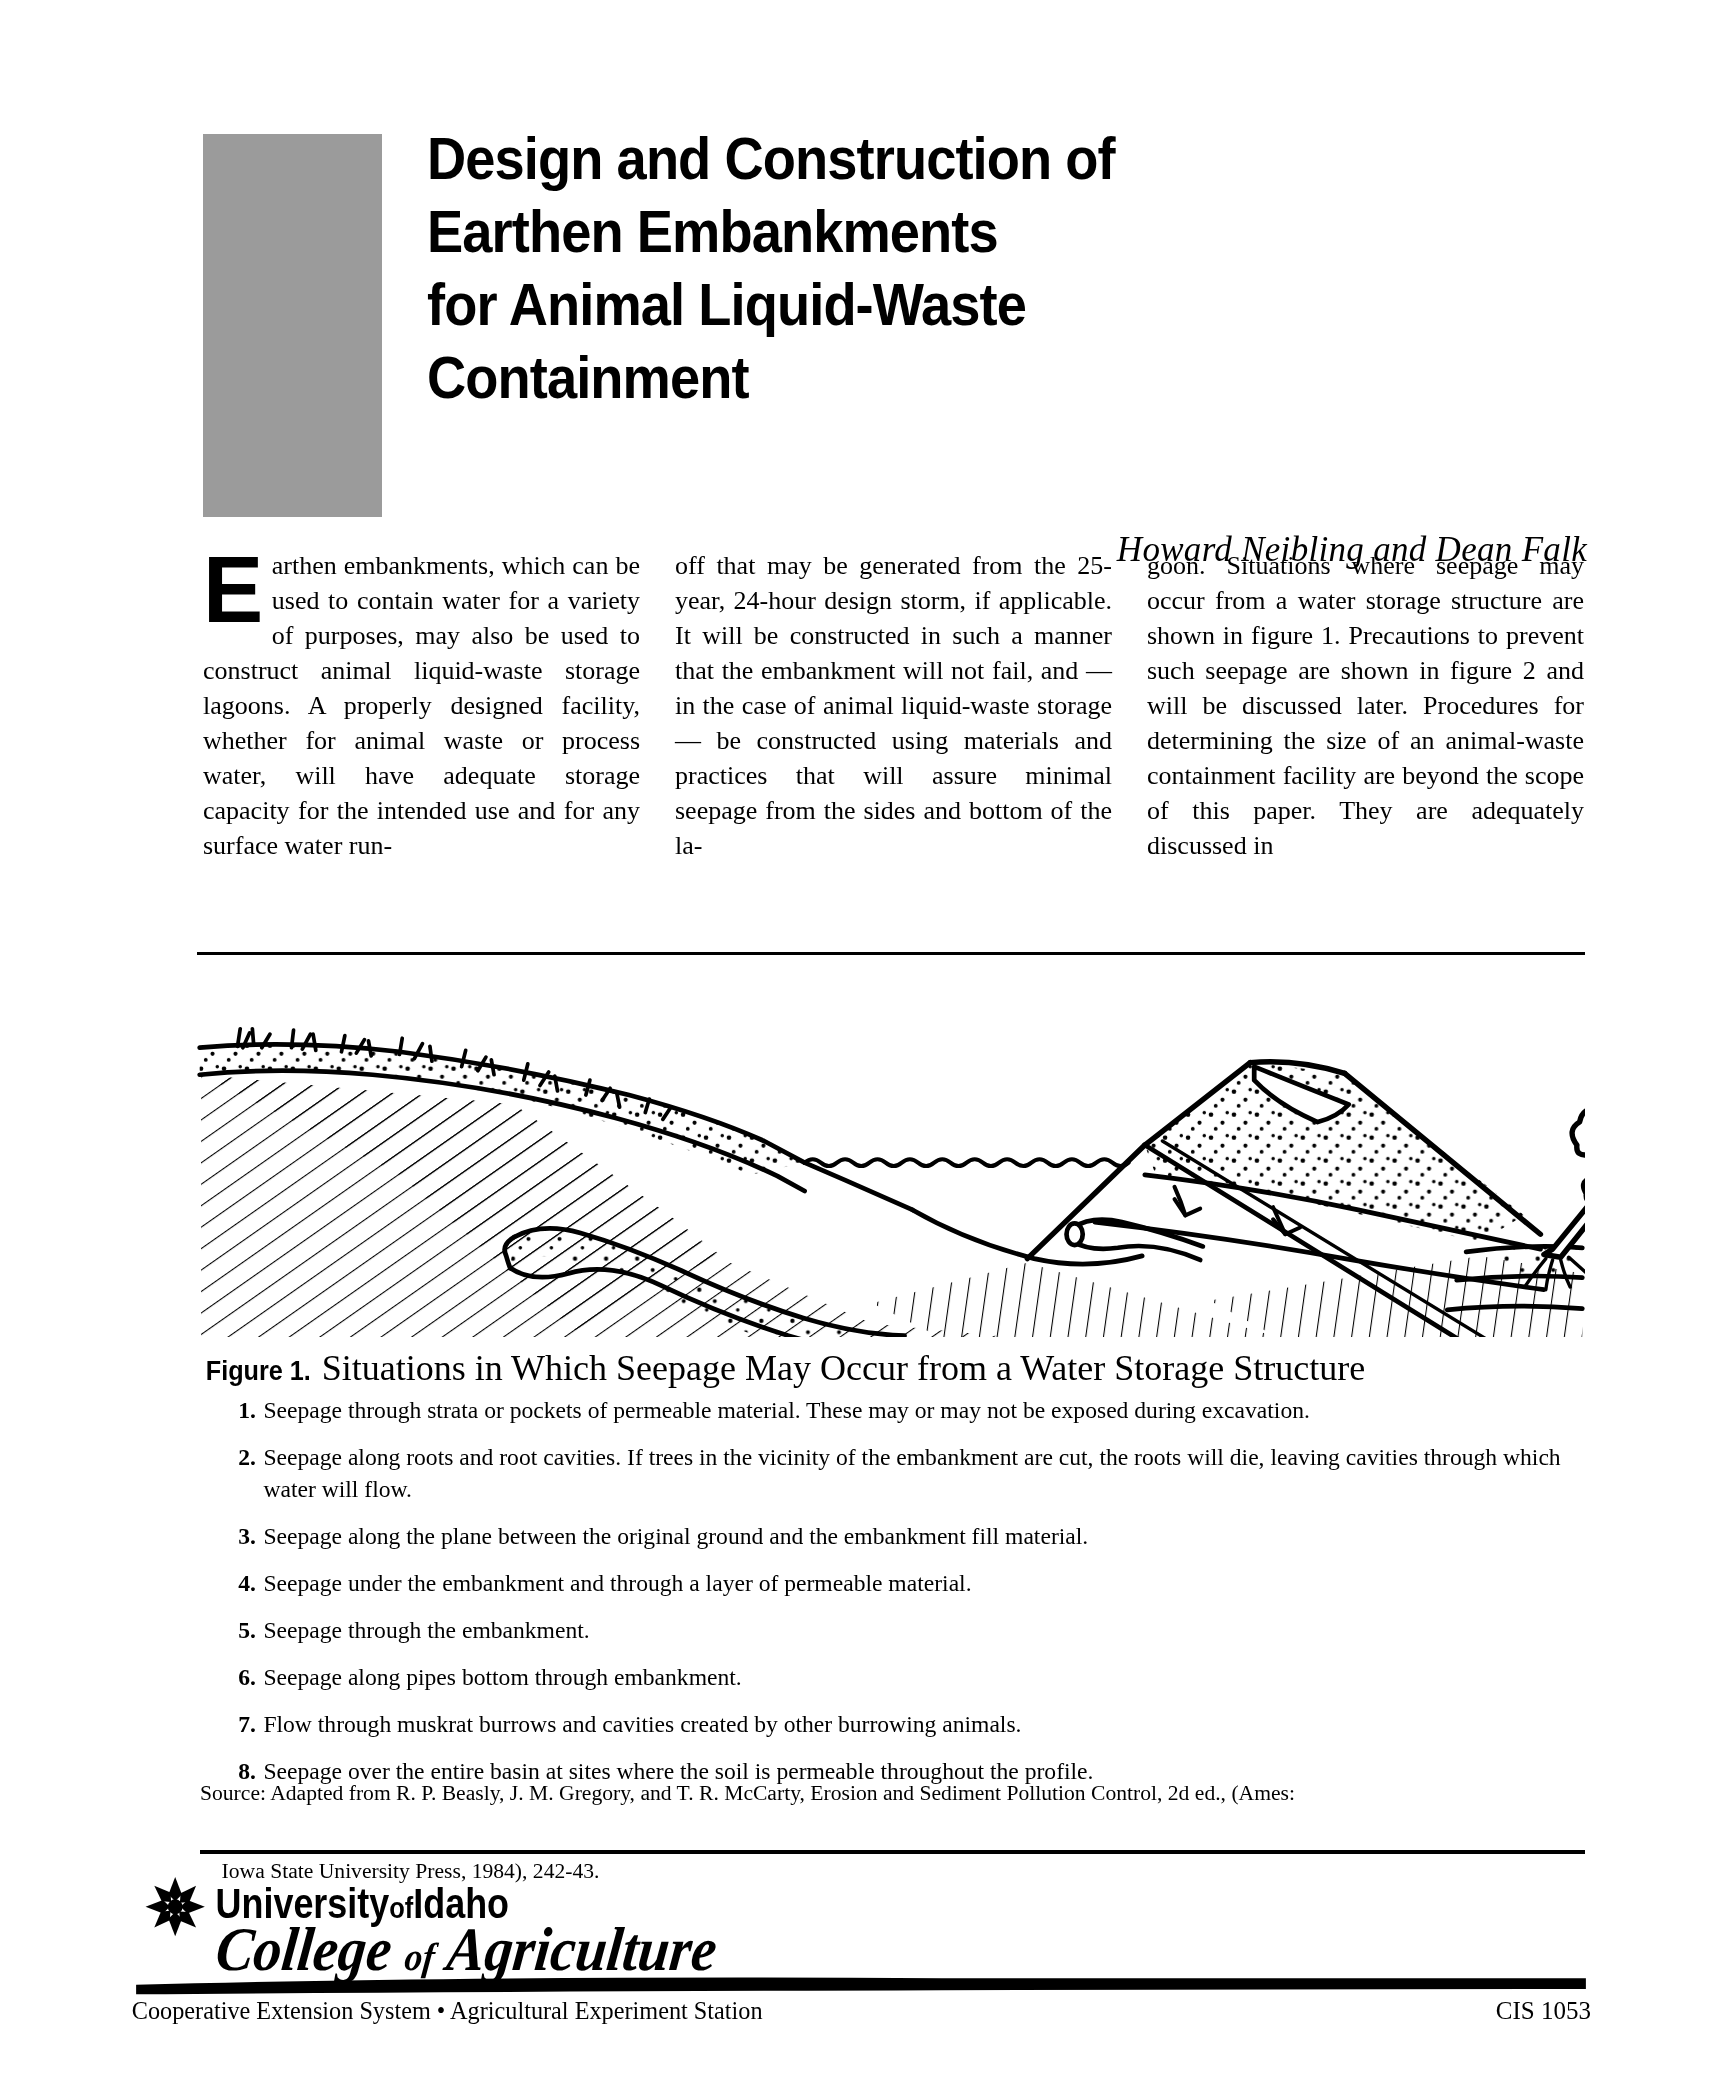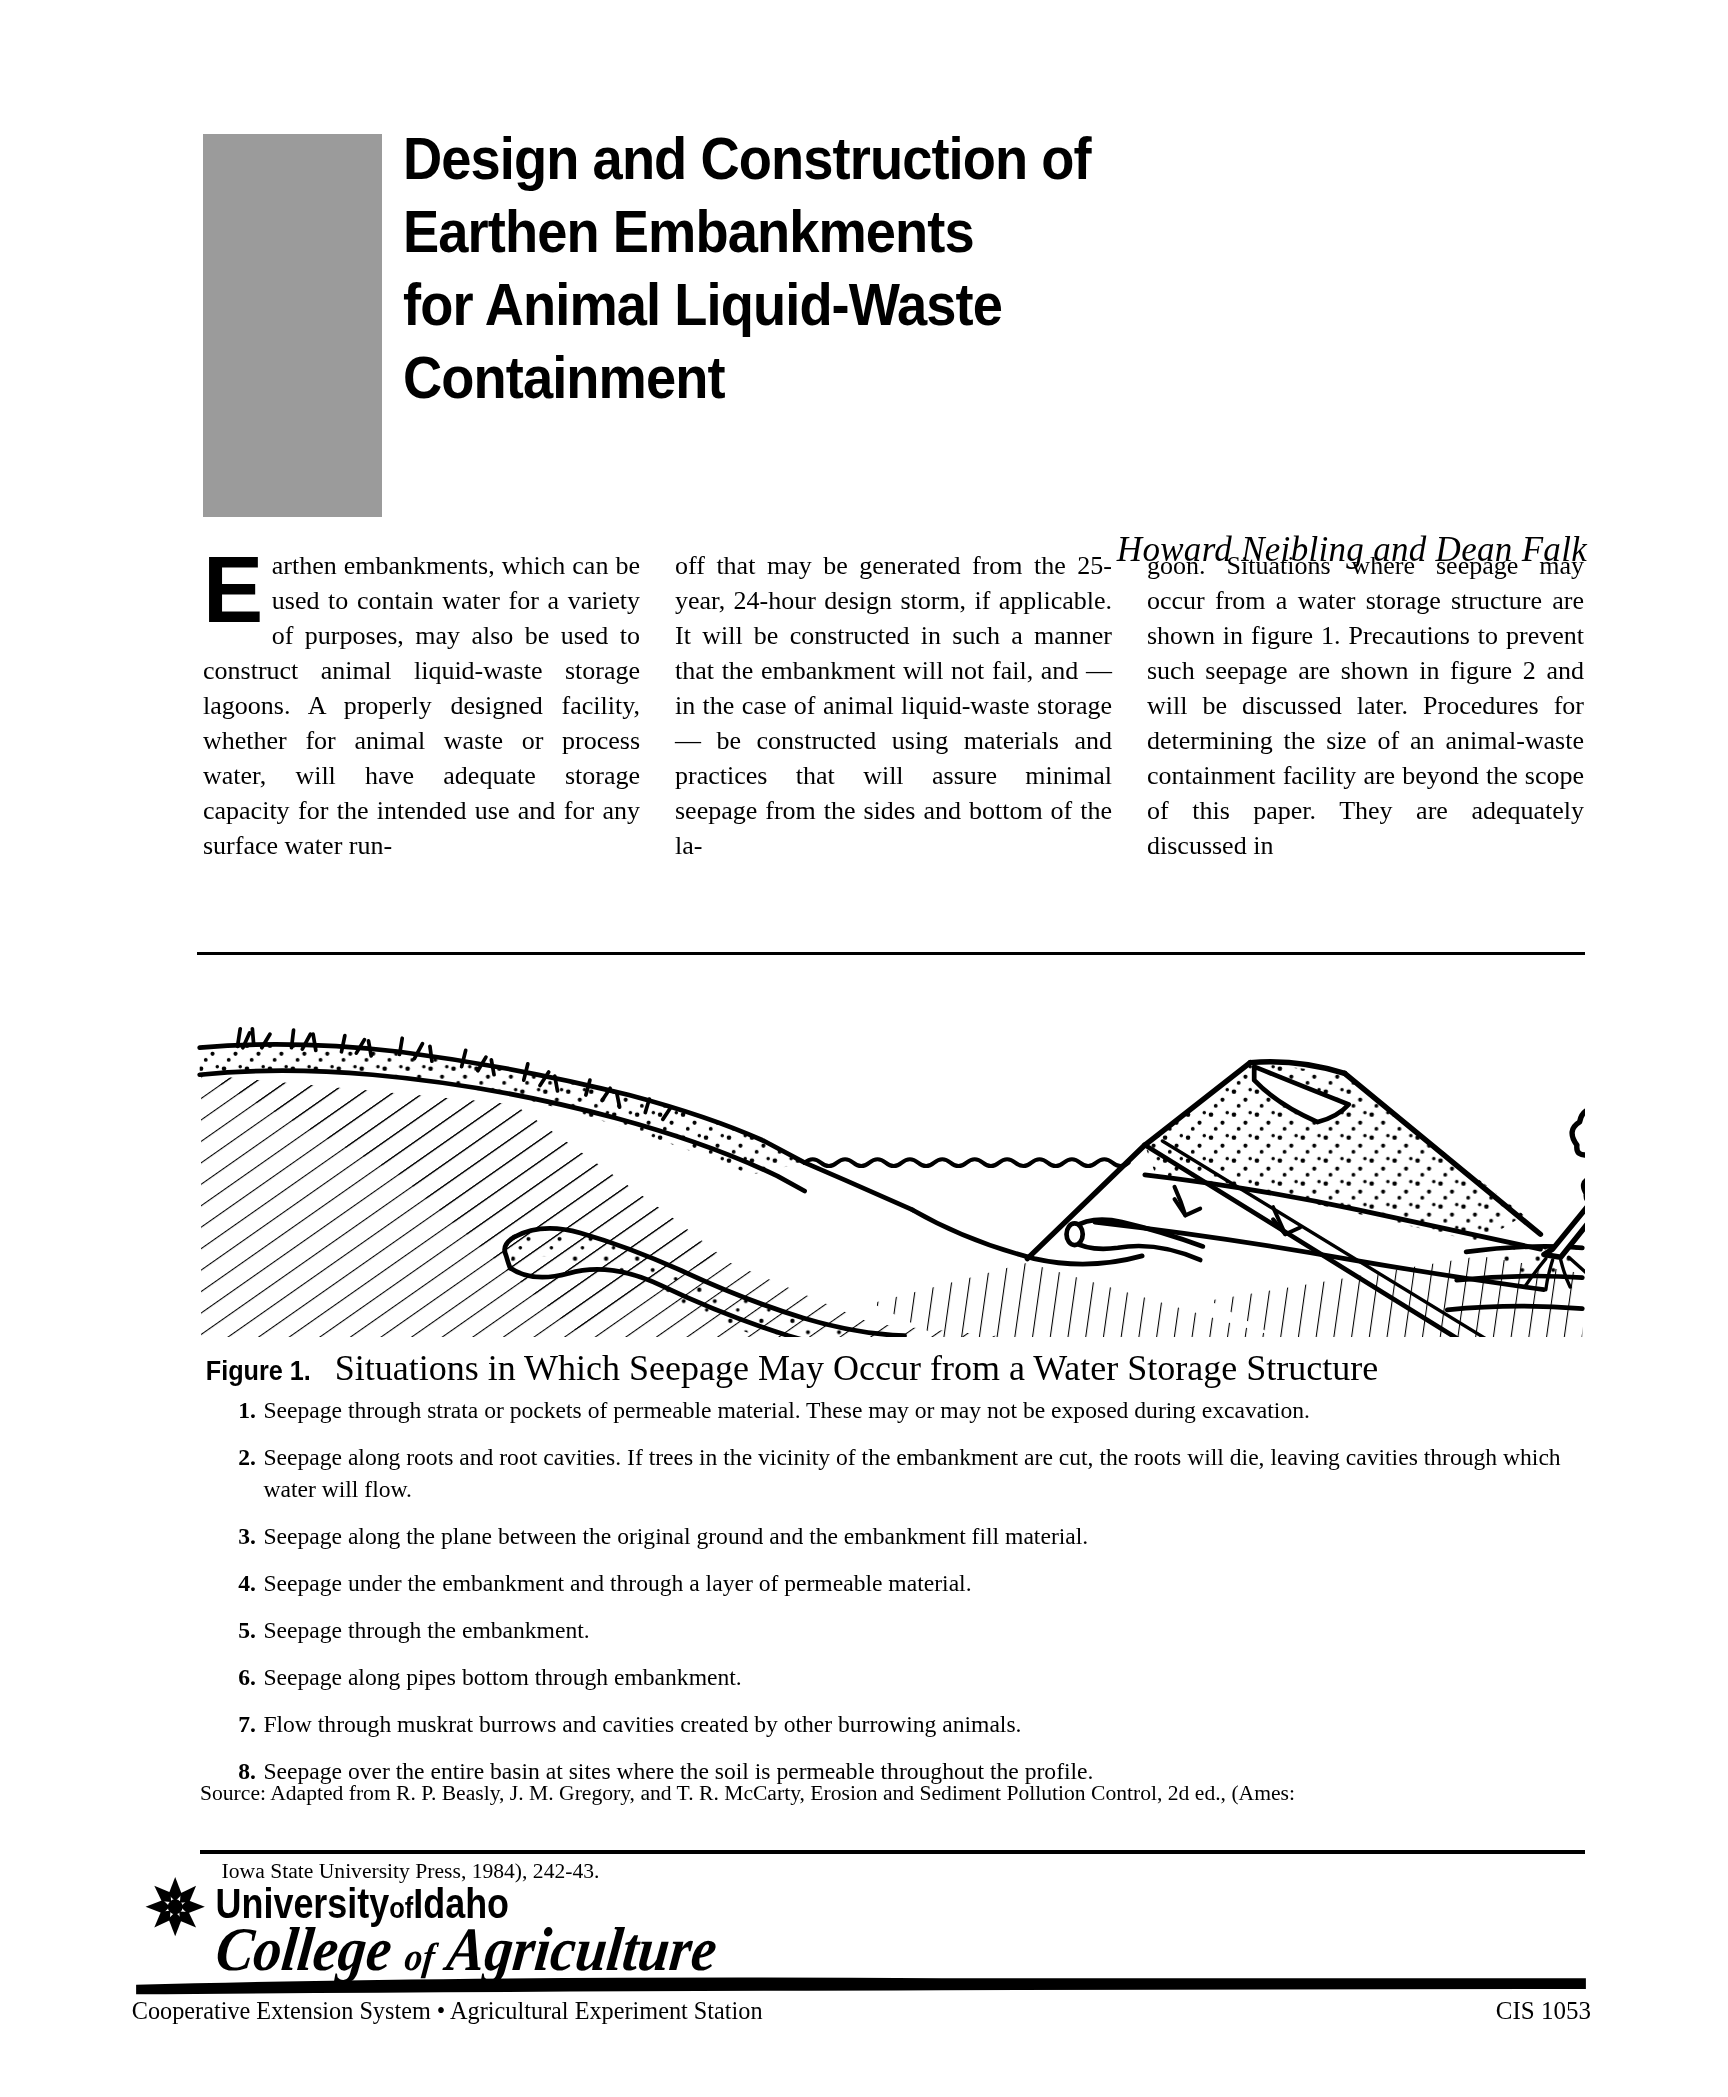--- a/index.html
+++ b/index.html
@@ -11,21 +11,21 @@
     overflow:hidden;
   }
   .page{position:absolute;inset:0;}
 
   
   .title-block{position:absolute;left:203px;top:134px;width:1384px;}
   .gray-bar{
     position:absolute;left:0px;top:0px;width:179px;height:383px;
     background:#9b9b9b;
   }
-  .title-lines{position:absolute;left:200px;top:-10.8px;width:1148px;}
+  .title-lines{position:absolute;left:224px;top:-10.8px;width:1148px;}
   .title-line{
     font-family:"Liberation Sans", sans-serif;
     font-weight:bold;
     font-size:59px;
     line-height:73px;
     letter-spacing:-1px;
     transform:scaleX(0.92);
     transform-origin:left center;
     white-space:nowrap;
   }
@@ -72,21 +72,21 @@
 
   
   .figure{
     position:absolute;left:197px;top:972px;width:1388px;height:365px;
   }
   .figure svg{display:block;width:100%;height:100%;}
 
   
   .fig-caption{
     position:absolute;left:200px;top:1347px;width:1384px;
-    display:flex;align-items:baseline;gap:18px;
+    display:flex;align-items:baseline;gap:5px;
   }
   .fig-label{
     font-family:"Liberation Sans", sans-serif;
     font-weight:bold;font-size:28px;
     transform:scaleX(0.9);transform-origin:left baseline;
     white-space:nowrap;
   }
   .fig-caption-text{
     font-family:"Liberation Serif", serif;
     font-size:36px;

